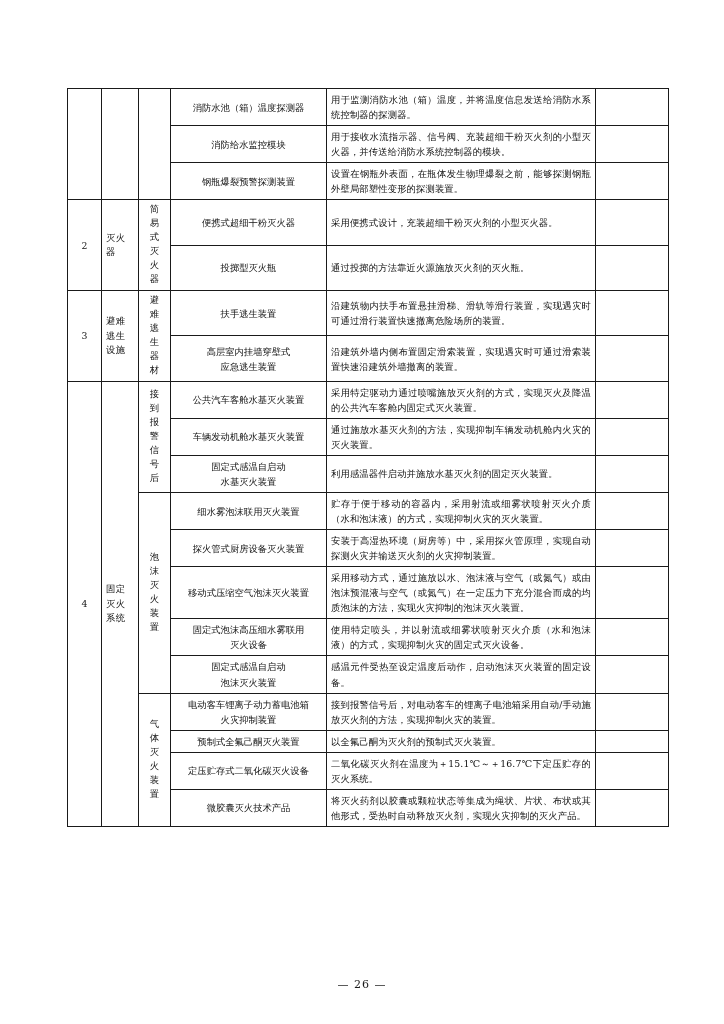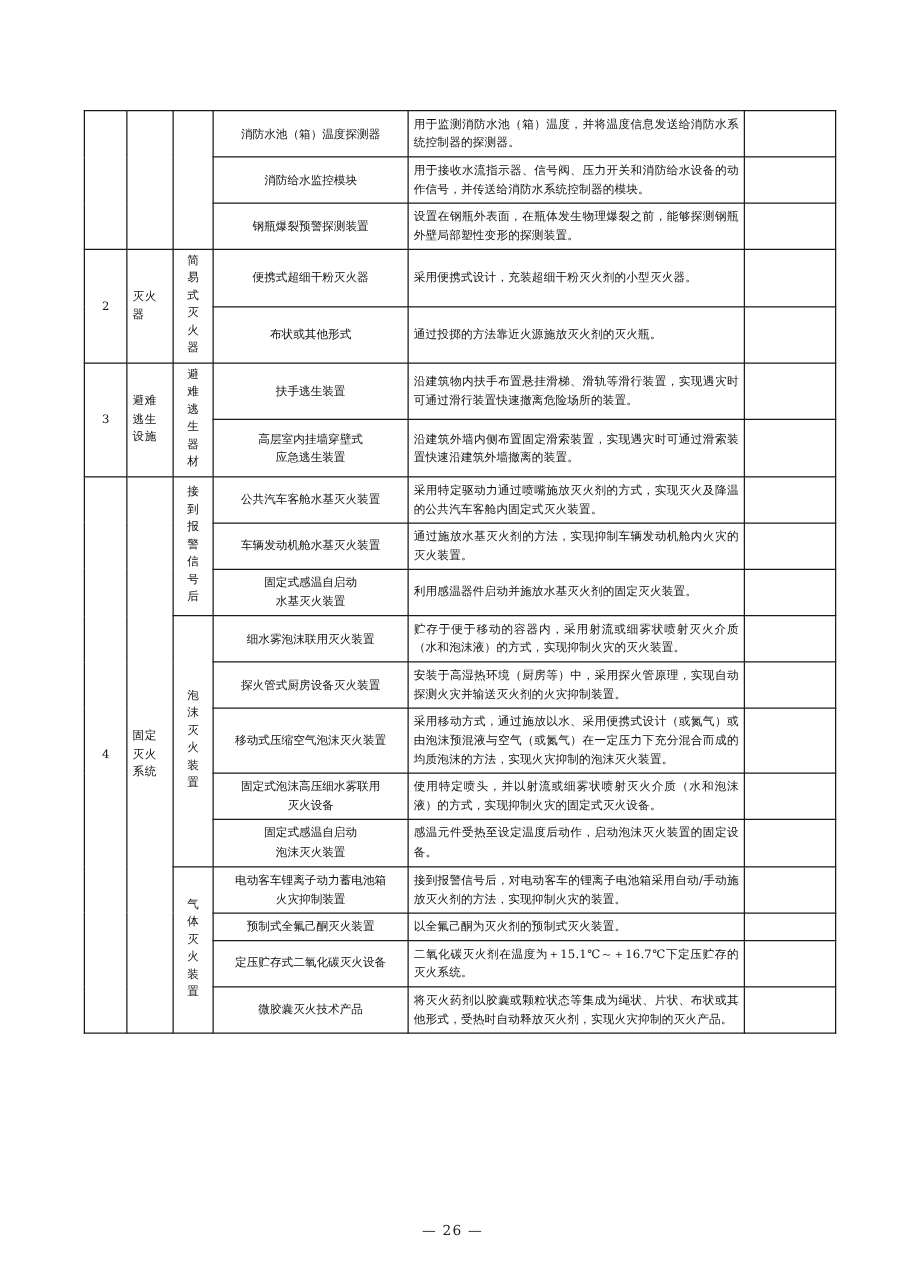--- a/index.html
+++ b/index.html
@@ -123,21 +123,21 @@
           <td class="cell-no" rowspan="3"></td>
           <td class="cell-cat" rowspan="3"></td>
           <td class="cell-sub" rowspan="3"></td>
           <td class="cell-name">消防水池（箱）温度探测器</td>
           <td class="cell-desc">用于监测消防水池（箱）温度，并将温度信息发送给消防水系统控制器的探测器。</td>
           <td class="cell-remark" rowspan="1"></td>
         </tr>
 
         <tr>
           <td class="cell-name">消防给水监控模块</td>
-          <td class="cell-desc">用于接收水流指示器、信号阀、压力开关和消防给水设备的动作信号，并传送给消防水系统控制器的模块。</td>
+          <td class="cell-desc">用于接收水流指示器、信号阀、充装超细干粉灭火剂的小型灭火器，并传送给消防水系统控制器的模块。</td>
           <td class="cell-remark"></td>
         </tr>
 
         <tr>
           <td class="cell-name">钢瓶爆裂预警探测装置</td>
           <td class="cell-desc">设置在钢瓶外表面，在瓶体发生物理爆裂之前，能够探测钢瓶外壁局部塑性变形的探测装置。</td>
           <td class="cell-remark"></td>
         </tr>
 
         <tr>
@@ -146,21 +146,21 @@
             <span class="stack2">灭火器</span>
           </td>
           <td class="cell-sub" rowspan="2">
             <span class="vert">简易式灭火器</span>
           </td>
           <td class="cell-name">便携式超细干粉灭火器</td>
           <td class="cell-desc">采用便携式设计，充装超细干粉灭火剂的小型灭火器。</td>
           <td class="cell-remark"></td>
         </tr>
         <tr>
-          <td class="cell-name">布状或其他形式</td>
+          <td class="cell-name">投掷型灭火瓶</td>
           <td class="cell-desc">通过投掷的方法靠近火源施放灭火剂的灭火瓶。</td>
           <td class="cell-remark"></td>
         </tr>
 
         <tr>
           <td class="cell-no" rowspan="2">3</td>
           <td class="cell-cat" rowspan="2">
             <span class="stack2">避难逃生设施</span>
           </td>
           <td class="cell-sub" rowspan="2">
@@ -207,21 +207,21 @@
           <td class="cell-desc">贮存于便于移动的容器内，采用射流或细雾状喷射灭火介质（水和泡沫液）的方式，实现抑制火灾的灭火装置。</td>
           <td class="cell-remark"></td>
         </tr>
         <tr>
           <td class="cell-name">探火管式厨房设备灭火装置</td>
           <td class="cell-desc">安装于高湿热环境（厨房等）中，采用探火管原理，实现自动探测火灾并输送灭火剂的火灾抑制装置。</td>
           <td class="cell-remark"></td>
         </tr>
         <tr>
           <td class="cell-name">移动式压缩空气泡沫灭火装置</td>
-          <td class="cell-desc">采用移动方式，通过施放以水、采用便携式设计（或氮气）或由泡沫预混液与空气（或氮气）在一定压力下充分混合而成的均质泡沫的方法，实现火灾抑制的泡沫灭火装置。</td>
+          <td class="cell-desc">采用移动方式，通过施放以水、泡沫液与空气（或氮气）或由泡沫预混液与空气（或氮气）在一定压力下充分混合而成的均质泡沫的方法，实现火灾抑制的泡沫灭火装置。</td>
           <td class="cell-remark"></td>
         </tr>
         <tr>
           <td class="cell-name">固定式泡沫高压细水雾联用<br>灭火设备</td>
           <td class="cell-desc">使用特定喷头，并以射流或细雾状喷射灭火介质（水和泡沫液）的方式，实现抑制火灾的固定式灭火设备。</td>
           <td class="cell-remark"></td>
         </tr>
         <tr>
           <td class="cell-name">固定式感温自启动<br>泡沫灭火装置</td>
           <td class="cell-desc">感温元件受热至设定温度后动作，启动泡沫灭火装置的固定设备。</td>

